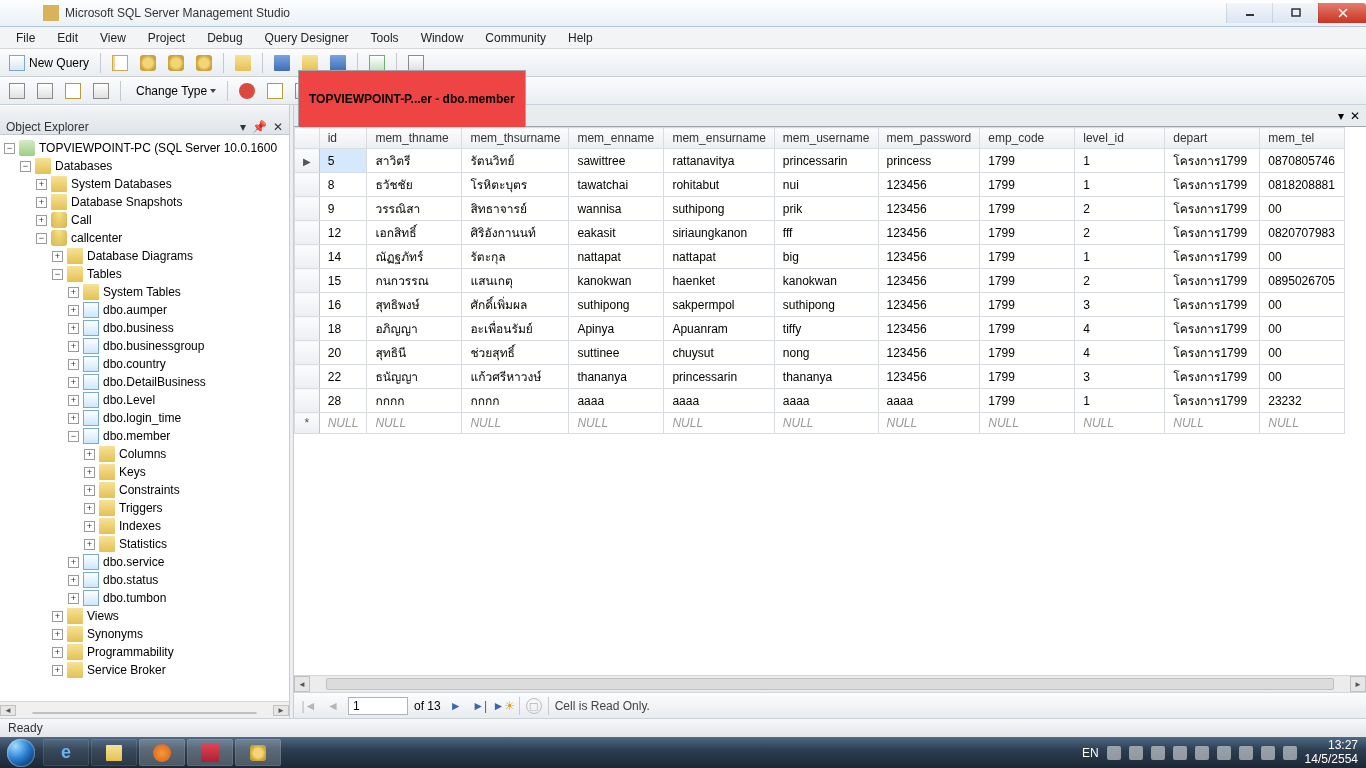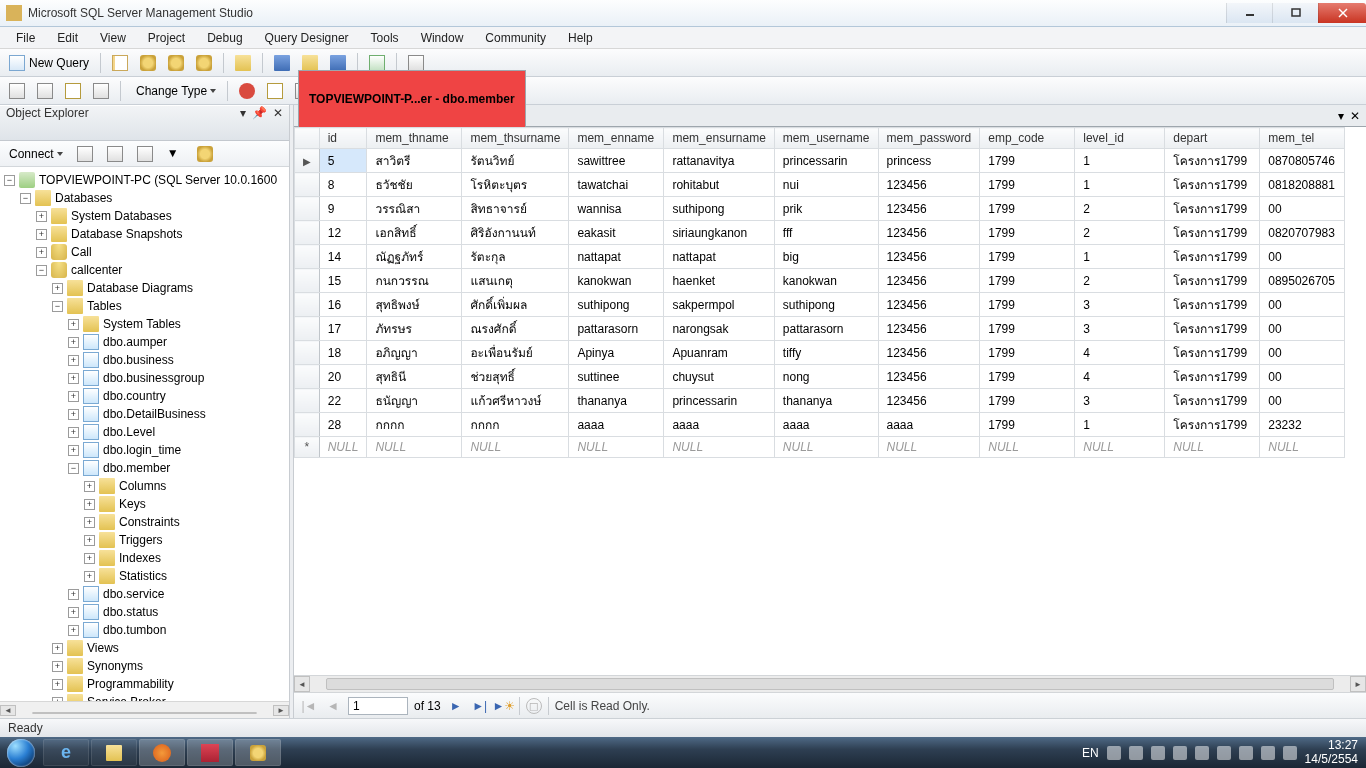--- a/index.html
+++ b/index.html
@@ -1,19 +1,19 @@
 <!DOCTYPE html>
 <html><head>
 <meta charset="utf-8">
 <style>
 * { margin: 0; padding: 0; box-sizing: border-box; font-family: 'Segoe UI', Tahoma, sans-serif; font-size: 12px; }
 body { background: #fff; overflow: hidden; width: 1366px; height: 768px; }
 
 
-.titlebar { height: 27px; background: linear-gradient(#fdfefe,#eaf1f7); display: flex; align-items: center; border-bottom: 1px solid #b3c7d9; }
+.titlebar { height: 27px; background: linear-gradient(#fdfefe,#eaf1f7); display: flex; align-items: center; border-bottom: 1px solid #b3c7d9; padding-left: 37px; }
 .titlebar .ico { width: 16px; height: 16px; margin: 0 6px; background: #d9b35a; display: inline-block; }
 .titlebar .title { flex: none; color: #333; }
 .titlebar .spacer { flex: 1; }
 .winbtn { width: 46px; height: 20px; display: flex; align-items: center; justify-content: center; border-left: 1px solid rgba(0,0,0,0.1); background: linear-gradient(#f3f6fa,#dbe6f2); }
 .winbtn.close { background: linear-gradient(#e57b6f,#c93422); color: #fff; width: 48px; border-top-right-radius: 3px; }
 .winbtn svg { width: 12px; height: 10px; }
 
 
 .menubar { height: 22px; background: #f3f4f6; display: flex; align-items: center; padding: 0 6px; border-bottom: 1px solid #d7d7d7; gap: 2px; }
 .menubar .menu { padding: 2px 10px; color: #222; }
@@ -29,21 +29,21 @@
 .ico-db { background: radial-gradient(circle, #f3d574 40%, #caa23a 70%); border-radius: 3px; }
 .ico-folder { background: linear-gradient(#f7e199,#e3c252); border-radius: 1px; }
 .ico-save { background: linear-gradient(#7aa2e0,#3f6db5); border-radius: 1px; }
 .ico-tbl { background: linear-gradient(#fff,#c5e2c5); border: 1px solid #6fae6f; }
 .ico-red { background: #d94a3f; border-radius: 50%; }
 .ico-sql { background: #fff; border: 1px solid #b59b3d; }
 .ico-grid { background: linear-gradient(#fff,#e0e0e0); border: 1px solid #8a8a8a; }
 .caret { width: 0; height: 0; border-left: 3px solid transparent; border-right: 3px solid transparent; border-top: 4px solid #444; margin-left: 3px; }
 
 
-.panelhead { height: 36px; background: linear-gradient(#f2f4f6,#dfe4e9); border-top: 1px solid #fff; border-bottom: 1px solid #c3c8ce; display: flex; align-items: flex-start; padding: 0 6px; font-size: 12px; color: #333; }
+.panelhead { height: 30px; background: linear-gradient(#f2f4f6,#dfe4e9); border-top: 1px solid #fff; border-bottom: 1px solid #c3c8ce; display: flex; align-items: flex-end; padding: 0 6px; font-size: 12px; color: #333; }
 .panelhead .actions { margin-left: auto; display: flex; gap: 6px; }
 
 
 .main { display: flex; height: calc(100% - 27px - 22px - 28px - 28px - 19px - 31px); }
 .splitter { width: 5px; background: #eceef1; cursor: col-resize; border-left: 1px solid #c8ccd1; border-right: 1px solid #c8ccd1; }
 
 
 .objexp { width: 289px; display: flex; flex-direction: column; border-right: 0; }
 .connectbar { height: 26px; display: flex; align-items: center; background: linear-gradient(#fcfdfe,#eef1f4); border-bottom: 1px solid #d3d7db; padding: 0 4px; gap: 4px; }
 .tree-wrap { flex: 1; overflow: auto; background: #fff; position: relative; }
@@ -219,41 +219,20 @@
 <div class="main">
   <div class="objexp">
     <div class="panelhead">
       <span>Object Explorer</span>
       <div class="actions">
         <span>▾</span>
         <span>📌</span>
         <span>✕</span>
       </div>
     </div>
-    <div class="connectbar">
-      <div class="tbtn">
-          <span>Connect</span>
-          <span class="caret"></span>
-        </div>
-      <div class="tbtn">
-          <span class="ticon ico-grid"></span>
-        </div>
-      <div class="tbtn">
-          <span class="ticon ico-grid"></span>
-        </div>
-      <div class="tbtn">
-          <span class="ticon ico-grid"></span>
-        </div>
-      <div class="tbtn">
-          <span class="ticon">▼</span>
-        </div>
-      <div class="tbtn">
-          <span class="ticon ico-db"></span>
-        </div>
-    </div>
     <div class="tree-wrap">
       <div class="tree" id="tree">
           <div class="node" style="padding-left: 0px;">
             <span class="exp">−</span>
             <span class="nodeico ni-server"></span>
             <span>TOPVIEWPOINT-PC (SQL Server 10.0.1600</span>
           </div>
           <div class="node" style="padding-left: 16px;">
             <span class="exp">−</span>
             <span class="nodeico ni-folder"></span>
@@ -530,34 +509,20 @@
               <td>sakpermpol</td>
               <td>suthipong</td>
               <td>123456</td>
               <td>1799</td>
               <td>3</td>
               <td>โครงการ1799</td>
               <td>00</td>
             </tr>
             <tr>
               <td class="rowhead"></td>
-              <td>17</td>
-              <td>ภัทรษร</td>
-              <td>ณรงศักดิ์</td>
-              <td>pattarasorn</td>
-              <td>narongsak</td>
-              <td>pattarasorn</td>
-              <td>123456</td>
-              <td>1799</td>
-              <td>3</td>
-              <td>โครงการ1799</td>
-              <td>00</td>
-            </tr>
-            <tr>
-              <td class="rowhead"></td>
               <td>18</td>
               <td>อภิญญา</td>
               <td>อะเพื่อนรัมย์</td>
               <td>Apinya</td>
               <td>Apuanram</td>
               <td>tiffy</td>
               <td>123456</td>
               <td>1799</td>
               <td>4</td>
               <td>โครงการ1799</td>

